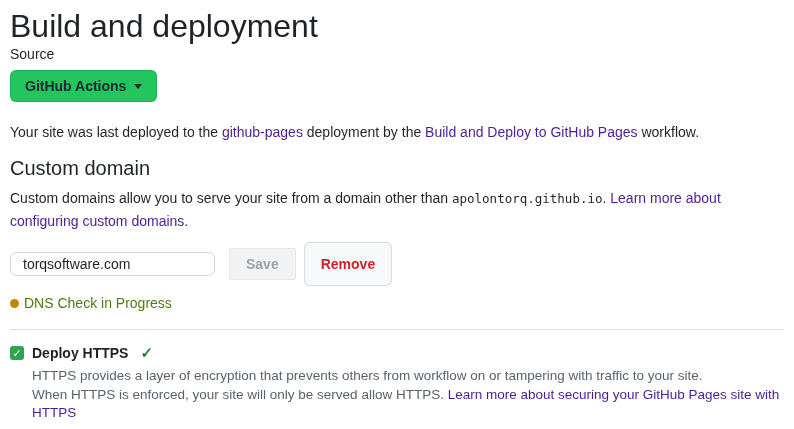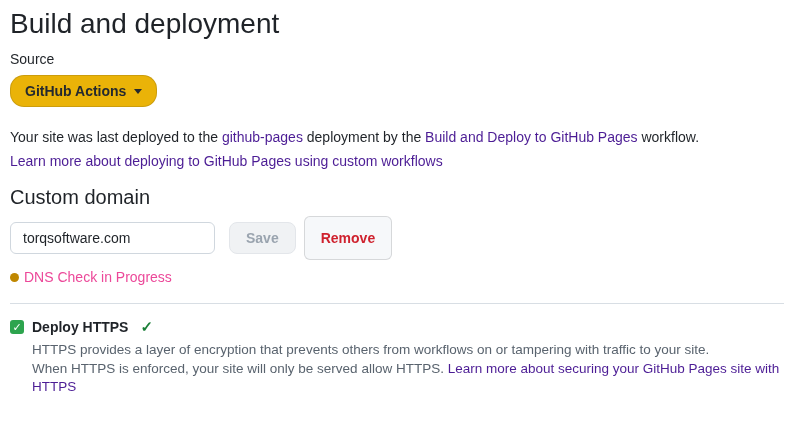--- a/index.html
+++ b/index.html
@@ -6,24 +6,23 @@
   html, body { width: 794px; height: 429px; overflow: hidden; }
   body {
     background: #ffffff;
     font-family: "Liberation Sans", sans-serif;
     color: #1f2328;
     font-size: 14px;
     padding: 6px 10px 0 10px;
   }
   a { color: #4c1d95; cursor: pointer; }
   .h-build {
-    font-size: 28px;
+    font-size: 32px;
     font-weight: 400;
     line-height: 1.25;
-    margin-bottom: 10px;
   }
   .h-custom {
     font-size: 20px;
     font-weight: 400;
     line-height: 1.25;
     margin: 12px 0 6px 0;
   }
   .src-label {
     font-weight: 400;
     font-size: 14px;
@@ -31,23 +30,23 @@
   }
   .btn {
     display: inline-flex;
     align-items: center;
     gap: 8px;
     height: 32px;
     padding: 0 14px;
     font-size: 14px;
     font-weight: 600;
     color: #24292f;
-    background: #eab308;
+    background: #22c55e;
     border: 1px solid rgba(31, 35, 40, 0.15);
-    border-radius: 14px;
+    border-radius: 6px;
     cursor: pointer;
     font-family: "Liberation Sans", sans-serif;
   }
   .caret {
     display: inline-block;
     width: 0; height: 0;
     border-left: 4px solid transparent;
     border-right: 4px solid transparent;
     border-top: 5px solid #24292f;
   }
@@ -66,39 +65,39 @@
     font-size: 12.5px;
   }
   .domain-row {
     display: flex;
     align-items: center;
     gap: 8px;
     margin-top: 6px;
   }
   .domain-input {
     width: 205px;
-    height: 32px;
+    height: 24px;
     padding: 0 12px;
     font-size: 14px;
     color: #1f2328;
     border: 1px solid #d0d7de;
     border-radius: 6px;
     background: #ffffff;
     font-family: "Liberation Sans", sans-serif;
     outline: none;
   }
   .btn-save {
     height: 32px;
     padding: 0 16px;
     font-size: 14px;
     font-weight: 600;
     color: #9aa4af;
     background: #f0f2f4;
     border: 1px solid #e3e6ea;
-    border-radius: 8px;
+    border-radius: 2px;
     margin-left: 6px;
     cursor: default;
     font-family: "Liberation Sans", sans-serif;
   }
   .btn-remove {
     height: 44px;
     padding: 0 16px;
     font-size: 14px;
     font-weight: 600;
     color: #cf222e;
@@ -106,21 +105,21 @@
     border: 1px solid rgba(31, 35, 40, 0.15);
     border-radius: 6px;
     cursor: pointer;
     font-family: "Liberation Sans", sans-serif;
   }
   .dns-row {
     display: flex;
     align-items: center;
     gap: 5px;
     margin-top: 9px;
-    color: #ec4899;
+    color: #4d7c0f;
     font-size: 14px;
   }
   .dns-dot {
     width: 9px; height: 9px;
     border-radius: 50%;
     background: #bf8700;
     flex: 0 0 auto;
   }
   .divider {
     border: none;
@@ -168,26 +167,27 @@
   <h2 class="h-build">Build and deployment</h2>
 
   <div class="src-label">Source</div>
 
   <button class="btn">
     <span>GitHub Actions</span>
     <span class="caret"></span>
   </button>
 
   <p class="para"><span>Your site was last deployed to the </span><a>github-pages</a><span> deployment by the </span><a>Build and Deploy to GitHub Pages</a><span> workflow.</span><br>
-  <a>Learn more about deploying to GitHub Pages using custom workflows</a></p>
+  </p>
 </div>
 
 <div>
   <h2 class="h-custom">Custom domain</h2>
 
+  <p class="cd-para"><span>Custom domains allow you to serve your site from a domain other than </span><span class="mono">apolontorq.github.io</span><span>. </span><a>Learn more about configuring custom domains</a><span>.</span></p>
 
   <div class="domain-row">
     <input class="domain-input" type="text" value="torqsoftware.com" style="">
     <button class="btn-save" disabled="">Save</button>
     <button class="btn-remove">Remove</button>
   </div>
 
   <div class="dns-row">
     <span class="dns-dot"></span>
     <span>DNS Check in Progress</span>
@@ -196,16 +196,16 @@
 
 <hr class="divider">
 
 <div>
   <div class="https-head">
     <span class="checkbox">✓</span>
     <span class="https-label">Deploy HTTPS</span>
     <span class="check-icon">✓</span>
   </div>
   <div class="https-desc">
-    <span>HTTPS provides a layer of encryption that prevents others from workflows on or tampering with traffic to your site.</span><br>
+    <span>HTTPS provides a layer of encryption that prevents others from workflow on or tampering with traffic to your site.</span><br>
     <span>When HTTPS is enforced, your site will only be served allow HTTPS. </span><a>Learn more about securing your GitHub Pages site with HTTPS</a>
   </div>
 </div>
 
 </body></html>

